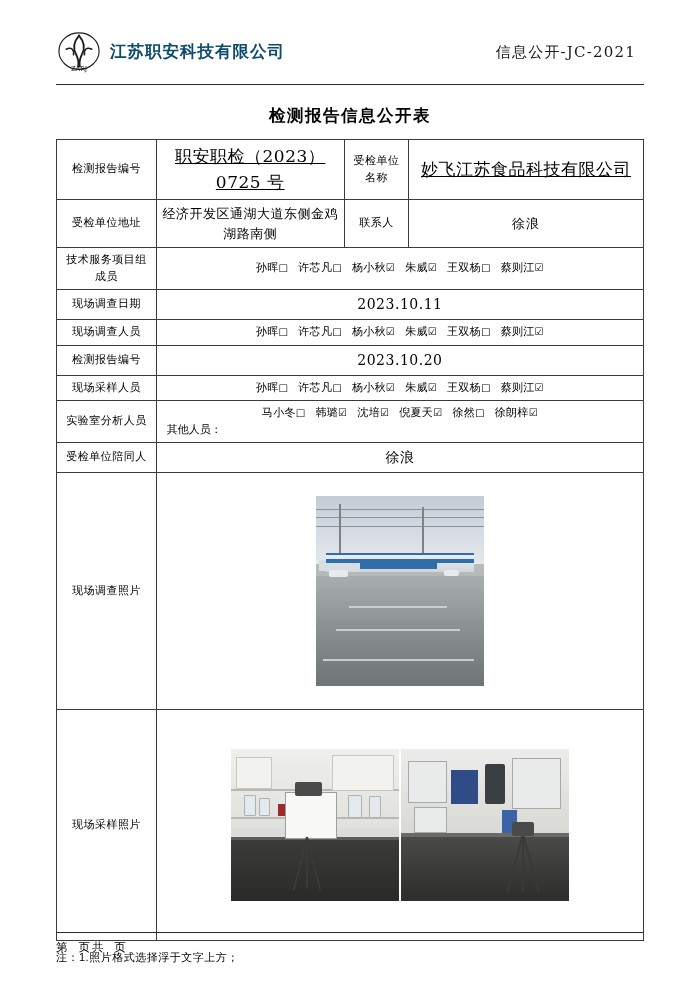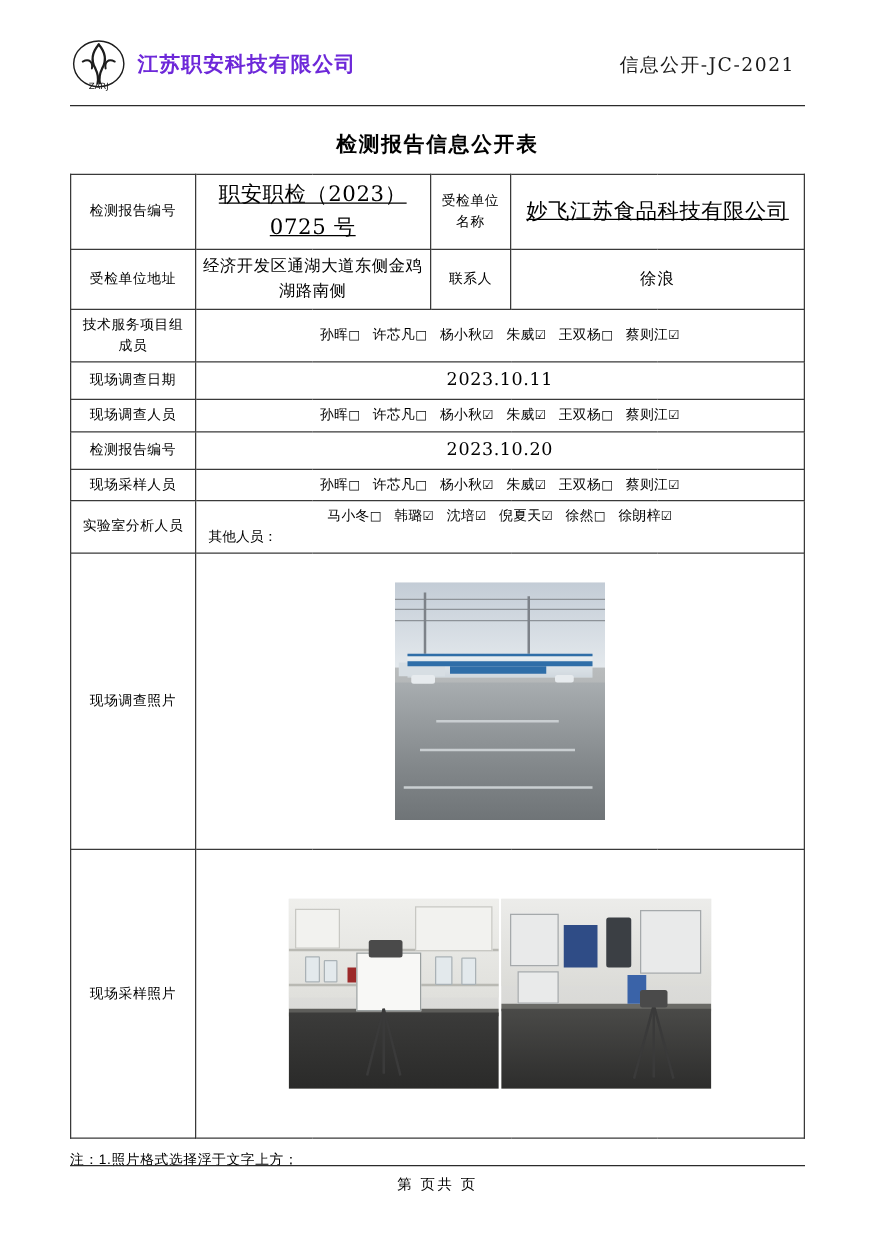--- a/index.html
+++ b/index.html
@@ -38,21 +38,21 @@
   }
   .logo {
     width: 46px;
     height: 42px;
     display: block;
   }
   .brand-name {
     font-size: 16.5px;
     font-weight: bold;
     letter-spacing: 1px;
-    color: #6d28d9;
+    color: #0c4a6e;
     font-family: "DejaVu Serif", serif;
   }
   .doc-code {
     font-size: 15px;
     letter-spacing: 1.2px;
     color: #1a1a1a;
     font-family: "DejaVu Serif", serif;
     padding-right: 8px;
   }
 
@@ -216,24 +216,24 @@
     position: absolute;
     left: 56px;
     right: 56px;
     bottom: 34px;
   }
   .footer-rule {
     border-top: 1.4px solid #2b2b2b;
     margin-bottom: 7px;
   }
   .footer-text {
-    text-align: center;
+    text-align: left;
     font-size: 11.5px;
     letter-spacing: 2px;
-    font-family: Liberation Sans, sans-serif;
+    font-family: Liberation Mono, monospace;
   }
   .cb { font-family: "DejaVu Sans", sans-serif; font-size: 10px; }
 </style>
 </head>
 <body>
 
 <div class="page">
 
   <div class="header">
     <div class="brand">
@@ -293,20 +293,24 @@
       <tr class="rowh-26">
         <td class="lbl">现场采样人员</td>
         <td class="members" colspan="5"><span class="m"><span>孙晖</span><span class="cb">□</span></span><span class="m"><span>许芯凡</span><span class="cb">□</span></span><span class="m"><span>杨小秋</span><span class="cb">☑</span></span><span class="m"><span>朱威</span><span class="cb">☑</span></span><span class="m"><span>王双杨</span><span class="cb">□</span></span><span class="m"><span>蔡则江</span><span class="cb">☑</span></span></td>
       </tr>
       <tr style="height:38px">
         <td class="lbl">实验室分析人员</td>
         <td class="lab-cell" colspan="5">
           <div class="members"><span class="m"><span>马小冬</span><span class="cb">□</span></span><span class="m"><span>韩璐</span><span class="cb">☑</span></span><span class="m"><span>沈培</span><span class="cb">☑</span></span><span class="m"><span>倪夏天</span><span class="cb">☑</span></span><span class="m"><span>徐然</span><span class="cb">□</span></span><span class="m"><span>徐朗梓</span><span class="cb">☑</span></span></div>
           <span class="lab-line2">其他人员：</span>
         </td>
+      </tr>
+      <tr style="height:22px">
+        <td class="lbl">受检单位陪同人</td>
+        <td class="date" colspan="5">徐浪</td>
       </tr>
 
       <tr>
         <td class="lbl">现场调查照片</td>
         <td class="photo-cell" colspan="5">
           <div class="photo-wrap">
             <div class="photo1">
               <div class="p1-sky"></div>
               <div class="p1-wire" style="top:7%"></div>
               <div class="p1-wire" style="top:11%"></div>

